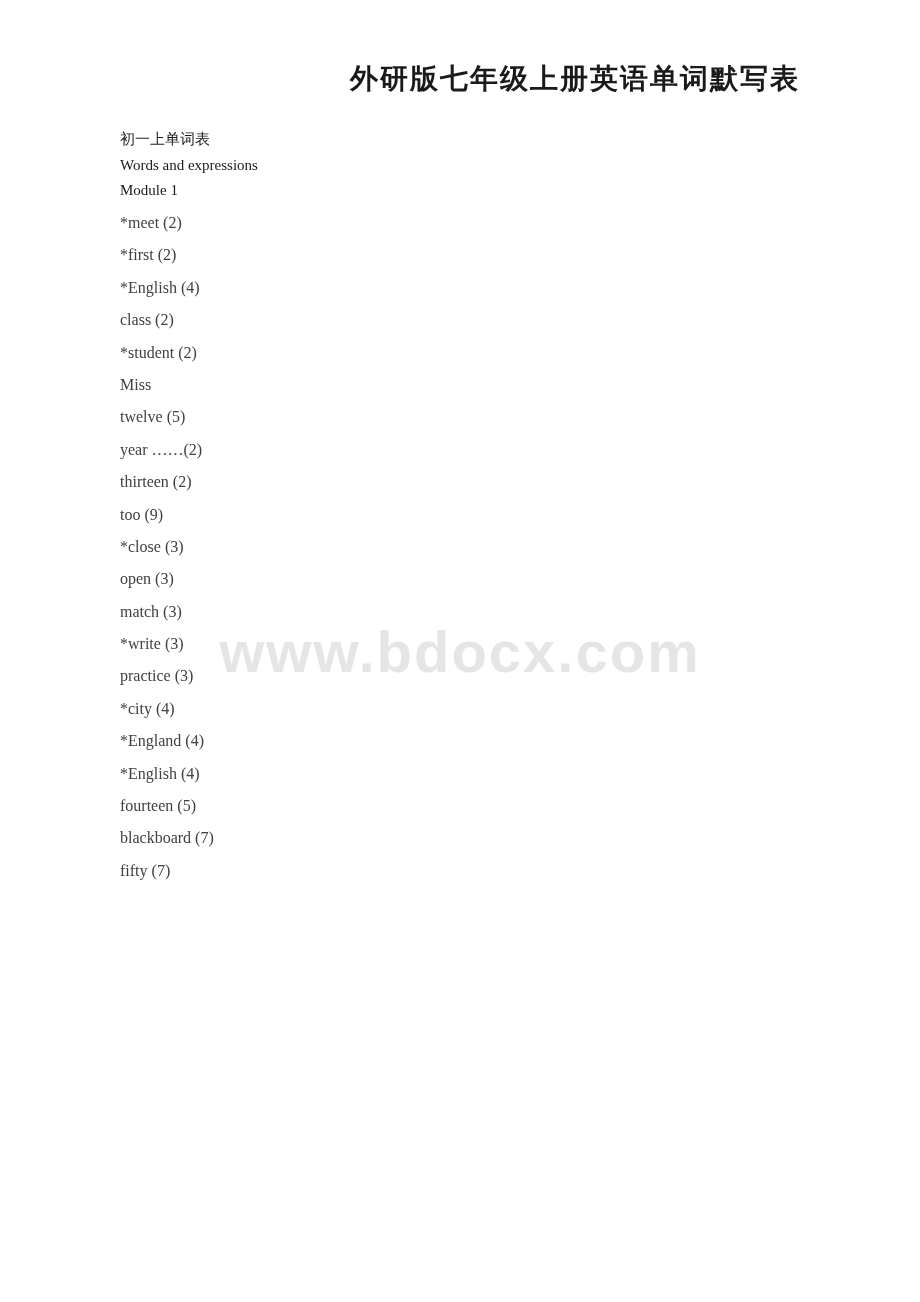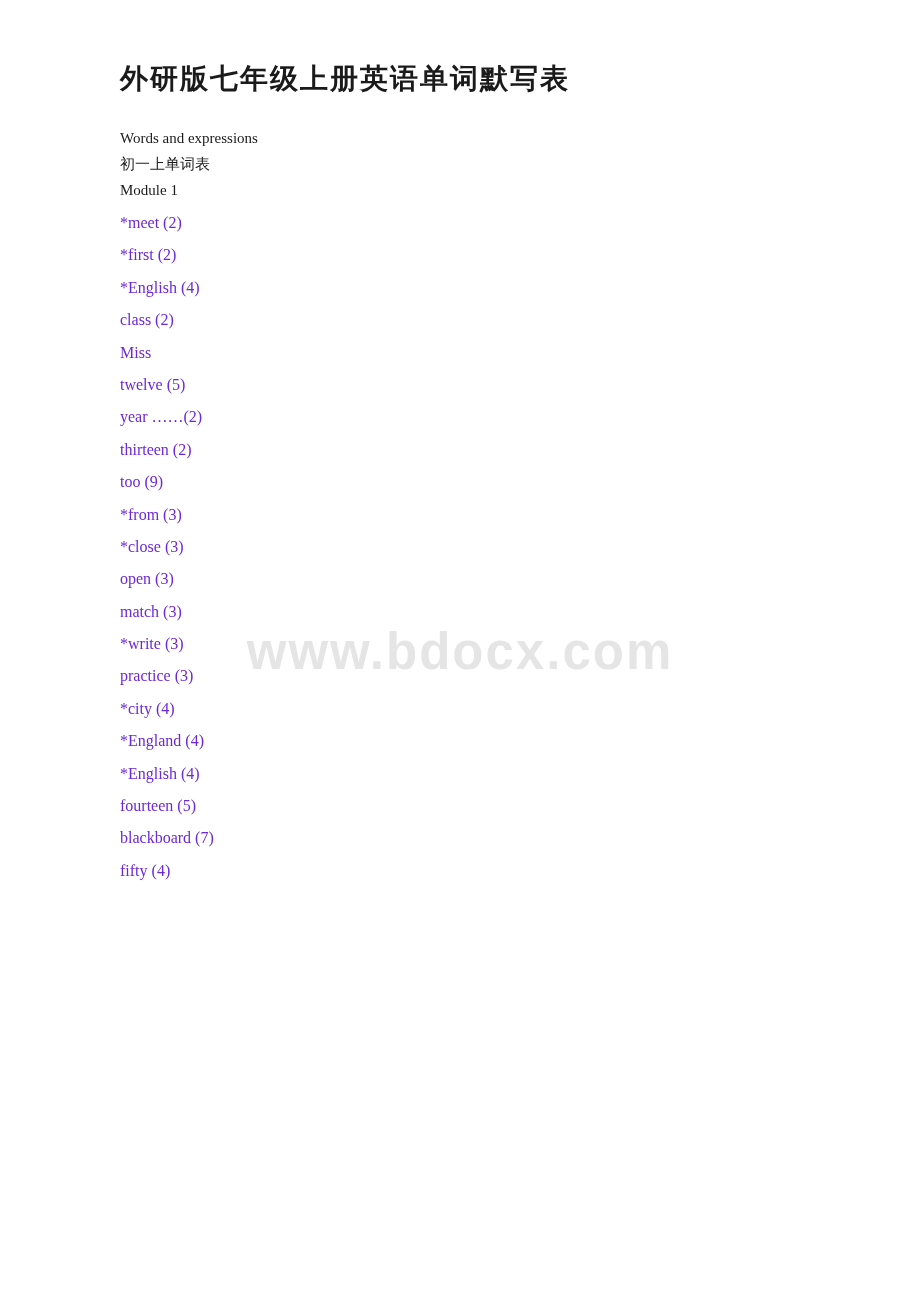--- a/index.html
+++ b/index.html
@@ -10,48 +10,48 @@
     body {
       background: #ffffff;
       font-family: "SimSun", "宋体", serif;
       color: #1a1a1a;
       width: 920px;
       min-height: 1302px;
       padding: 60px 120px;
       position: relative;
     }
     .page-title {
-      text-align: left;
+      text-align: right;
       font-size: 28px;
       font-weight: bold;
       margin-bottom: 32px;
       font-family: "SimHei", "黑体", sans-serif;
       letter-spacing: 2px;
     }
     .section-label {
       font-size: 15px;
       margin-bottom: 8px;
       color: #1a1a1a;
     }
     .word-list {
       list-style: none;
       margin-top: 4px;
     }
     .word-list li {
       font-size: 16px;
       line-height: 1.9;
-      color: #6d28d9;
+      color: #404040;
       padding: 1px 0;
     }
     .watermark {
       position: absolute;
       top: 50%;
       left: 50%;
       transform: translate(-50%, -50%);
-      font-size: 51px;
+      font-size: 58px;
       color: rgba(150, 150, 150, 0.25);
       white-space: nowrap;
       pointer-events: none;
       font-family: Arial, sans-serif;
       font-weight: bold;
       letter-spacing: 2px;
       z-index: 0;
     }
     .content {
       position: relative;
@@ -59,40 +59,40 @@
     }
   </style>
 </head>
 <body>
 
 <div class="watermark">www.bdocx.com</div>
 
 <div class="content">
   <h1 class="page-title">外研版七年级上册英语单词默写表</h1>
 
+  <p class="section-label">初一上单词表</p>
   <p class="section-label">Words and expressions</p>
-  <p class="section-label">初一上单词表</p>
   <p class="section-label">Module 1</p>
 
   <ul class="word-list">
   <li>*meet    (2)</li>
       <li>*first       (2)</li>
       <li>*English    (4)</li>
       <li>class       (2)</li>
+      <li>*student    (2)</li>
       <li>Miss</li>
       <li>twelve    (5)</li>
       <li>year  ……(2)</li>
       <li>thirteen (2)</li>
       <li>too     (9)</li>
-      <li>*from   (3)</li>
       <li>*close   (3)</li>
       <li>open  (3)</li>
       <li>match      (3)</li>
       <li>*write   (3)</li>
       <li>practice    (3)</li>
       <li>*city  (4)</li>
       <li>*England (4)</li>
       <li>*English    (4)</li>
       <li>fourteen      (5)</li>
       <li>blackboard      (7)</li>
-      <li>fifty       (4)</li>
+      <li>fifty       (7)</li>
     </ul>
 </div>
 
 </body></html>

